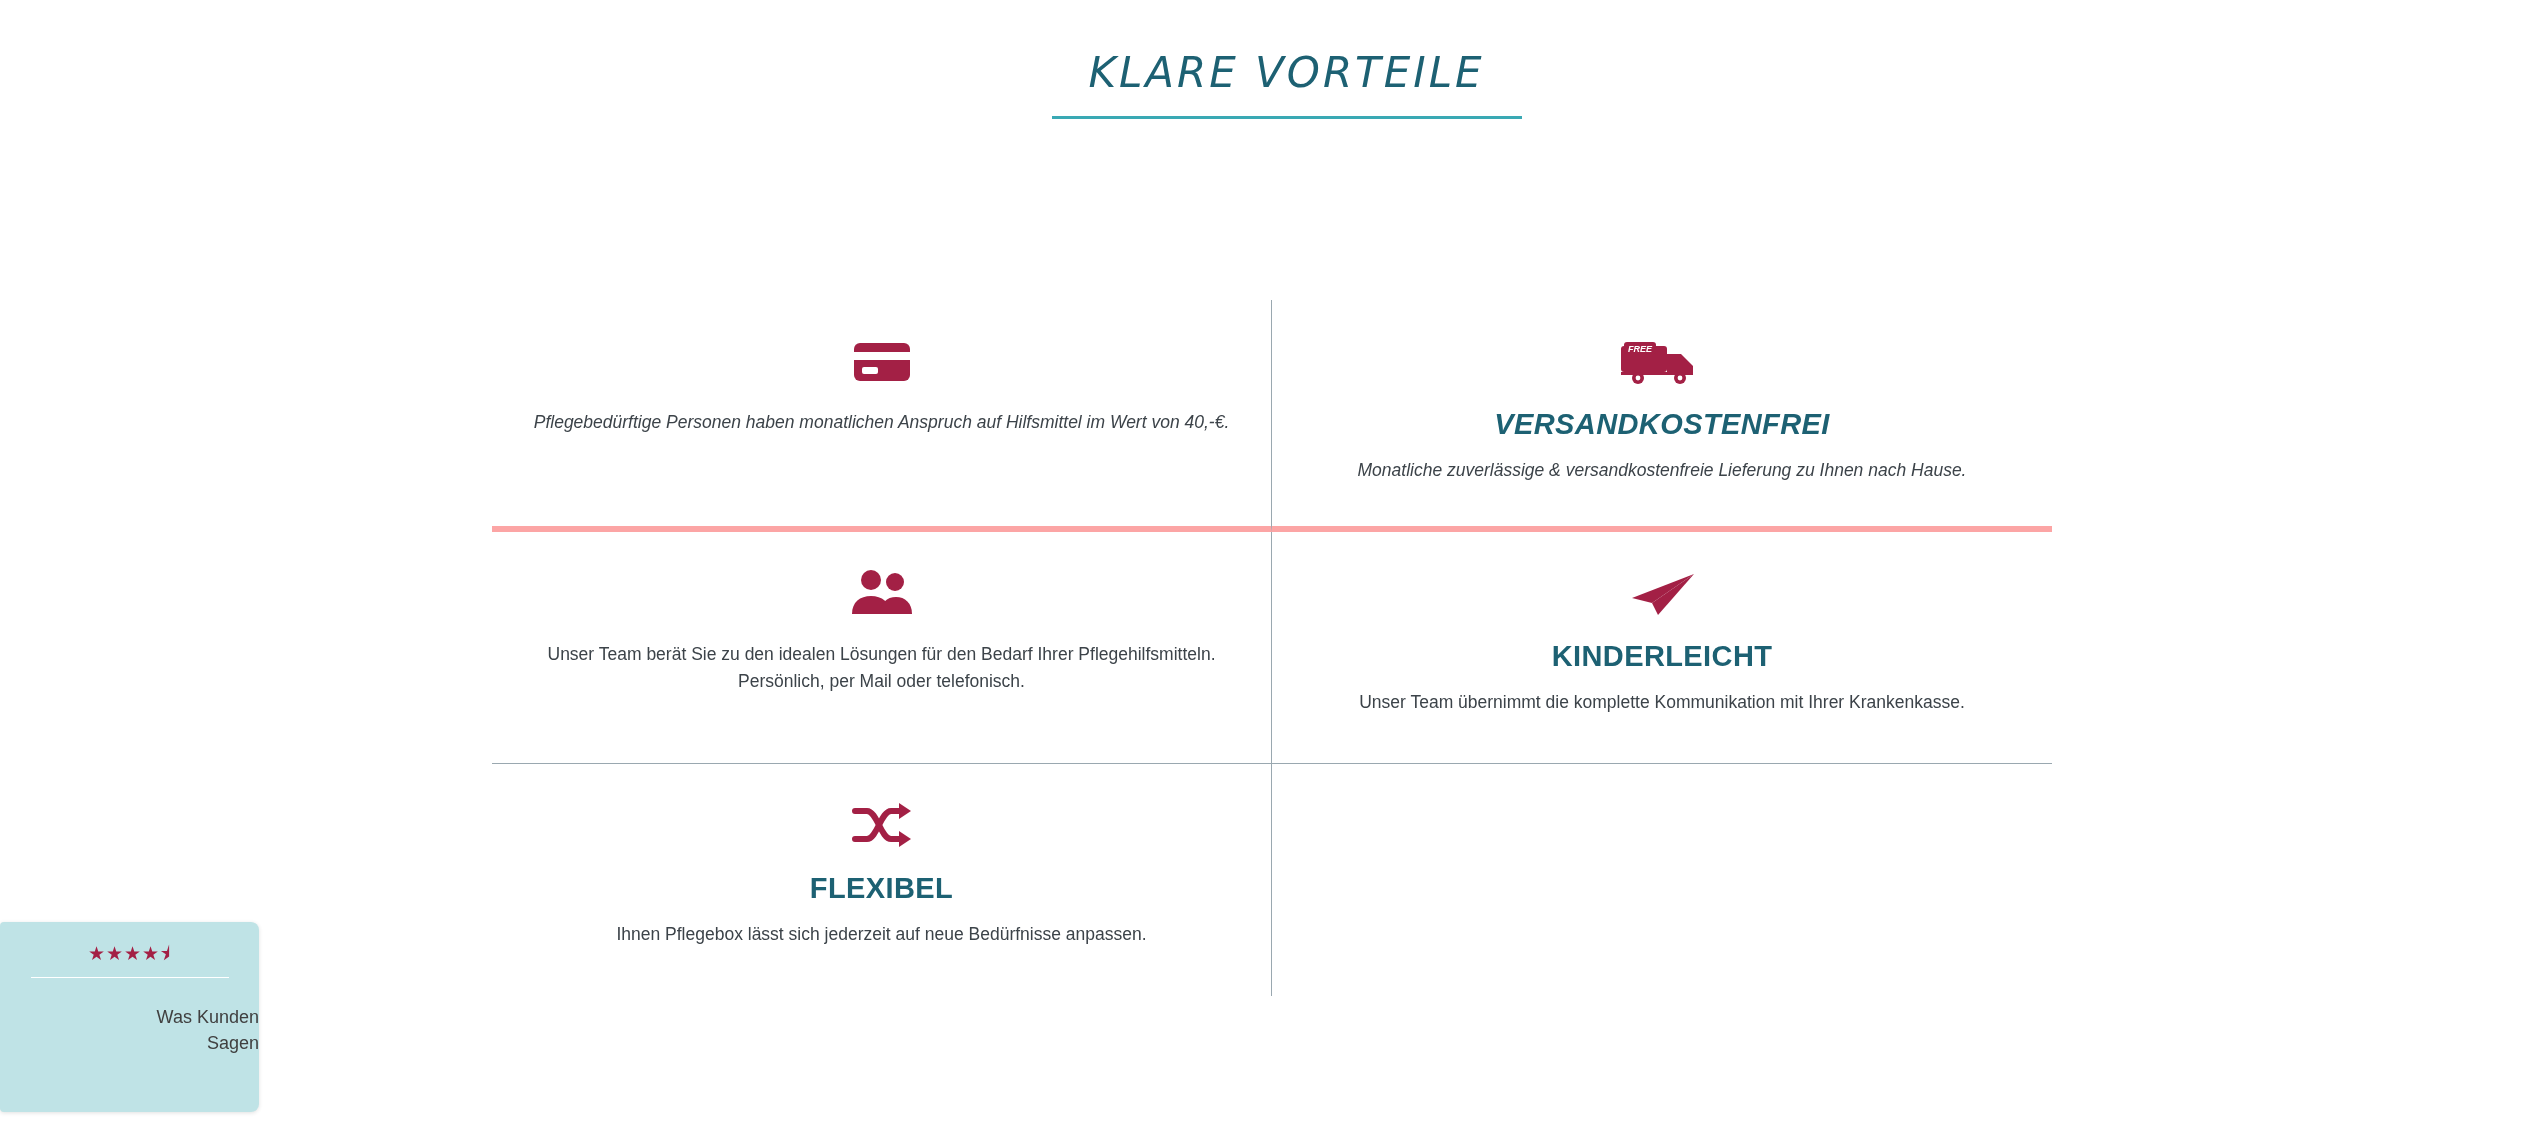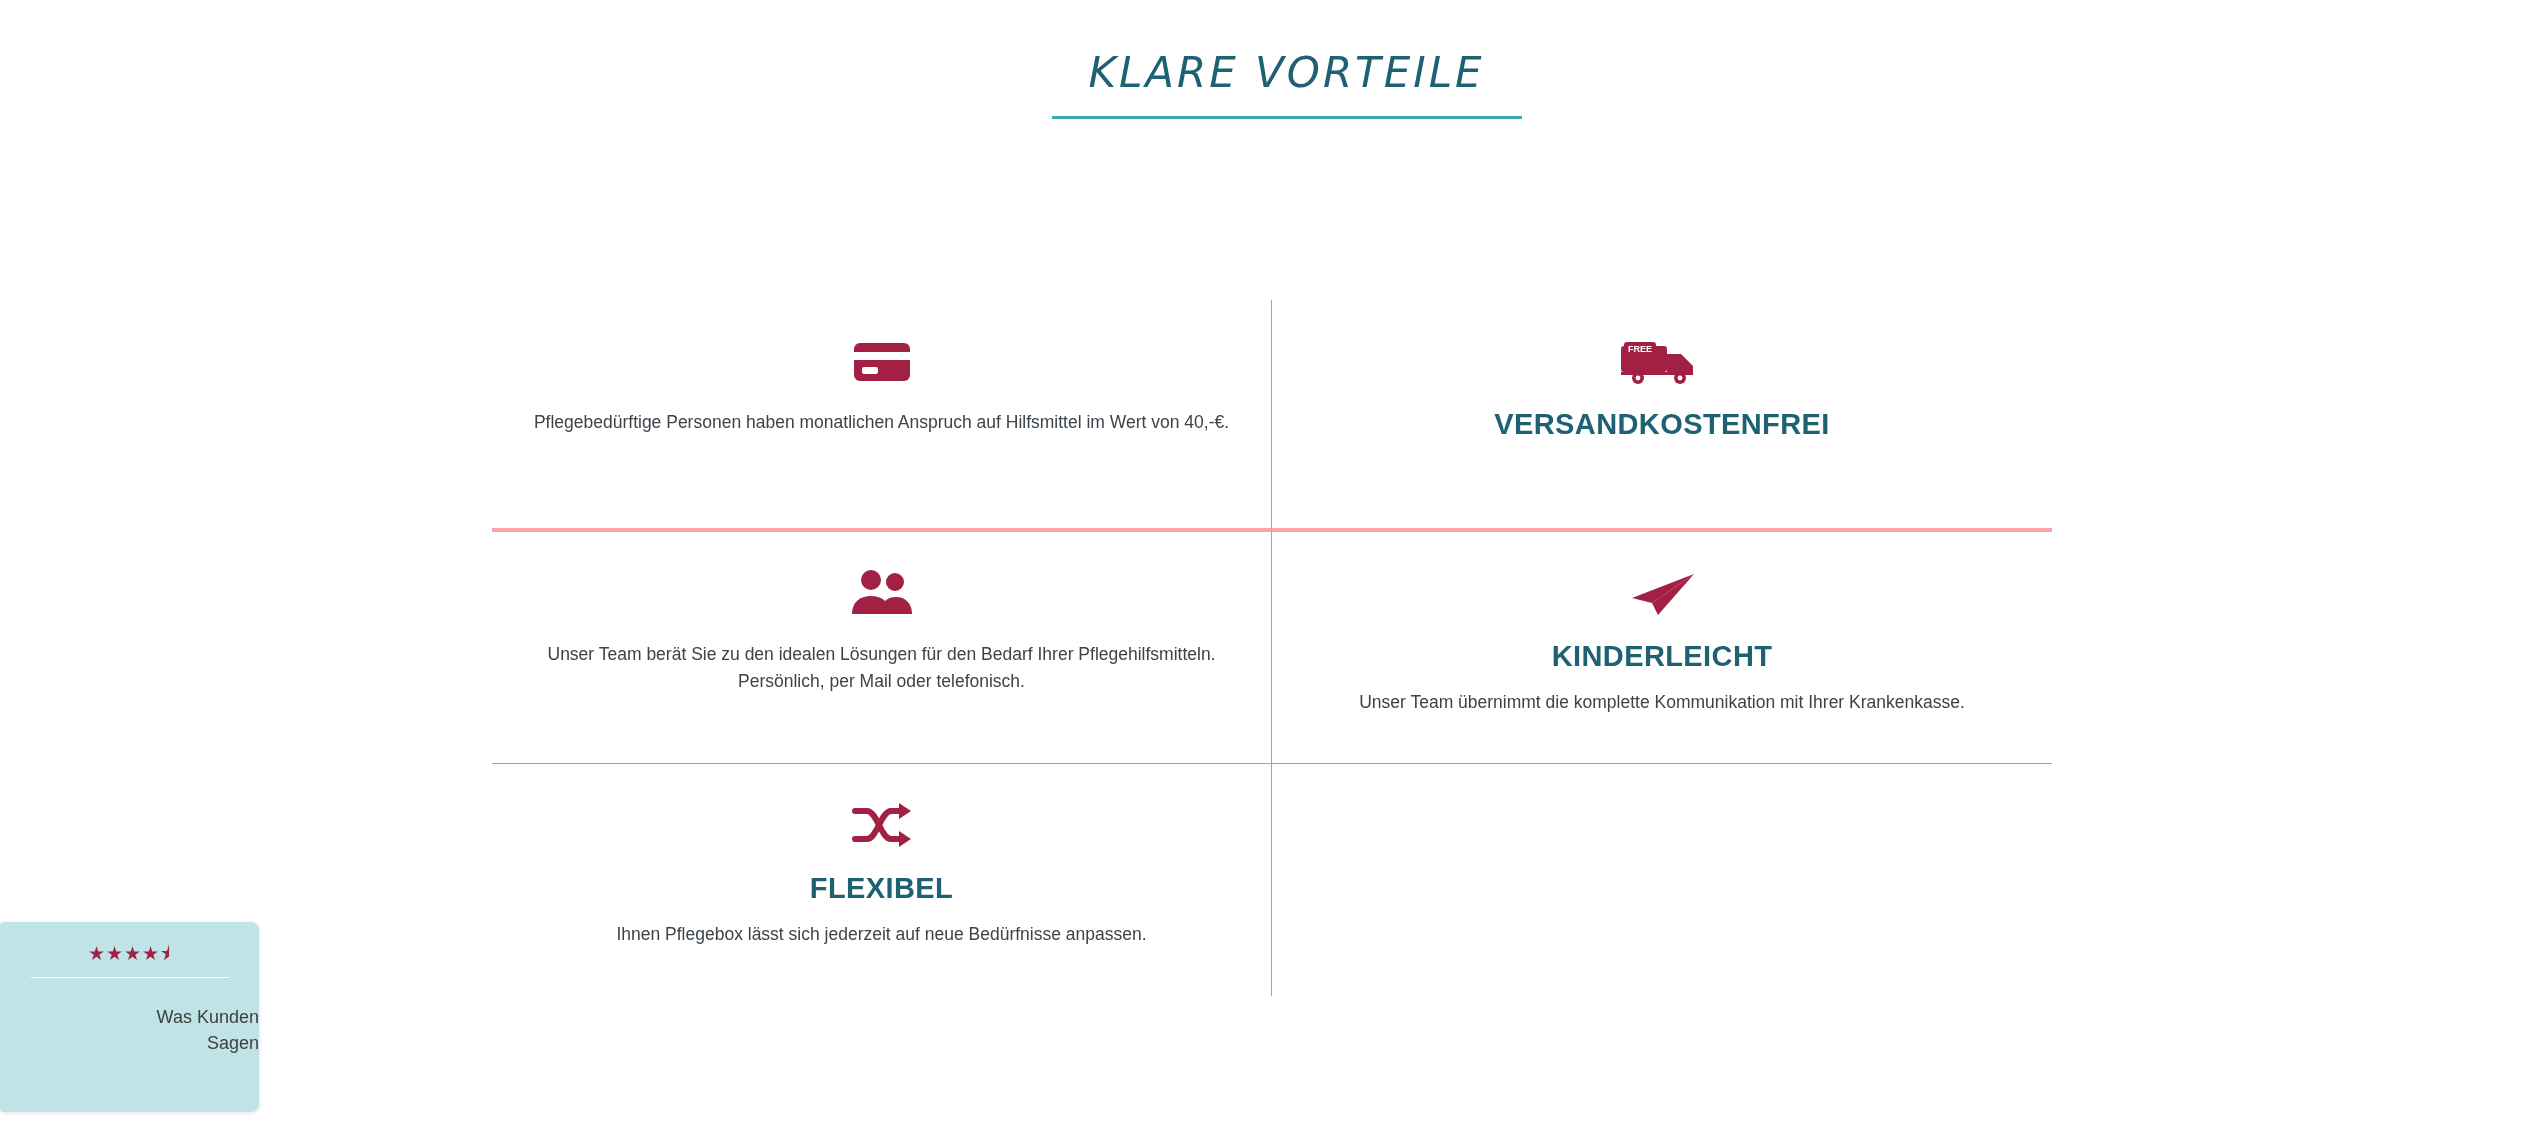--- a/index.html
+++ b/index.html
@@ -54,21 +54,21 @@
     grid-template-columns: 1fr 1fr;
   }
   .cell {
     padding: 26px 30px 30px 30px;
     text-align: center;
     position: relative;
     min-height: 232px;
   }
   
   .cell:nth-child(odd) { border-right: 1px solid #9aa8b0; }
-  .cell:nth-child(1), .cell:nth-child(2) { border-bottom: 4px solid #fca5a5; }
+  .cell:nth-child(1), .cell:nth-child(2) { border-bottom: 6px solid #fca5a5; font-style: italic; }
   .cell:nth-child(3), .cell:nth-child(4) { border-bottom: 1px solid #9aa8b0; }
 
   .icon-box {
     height: 72px;
     display: flex;
     align-items: center;
     justify-content: center;
     margin-bottom: 10px;
   }
   .cell-title {
@@ -153,20 +153,21 @@
           <rect x="1" y="34" width="72" height="3" fill="#a32045"></rect>
           <circle cx="18" cy="40" r="6" fill="#a32045"></circle>
           <circle cx="18" cy="40" r="2.4" fill="#ffffff"></circle>
           <circle cx="60" cy="40" r="6" fill="#a32045"></circle>
           <circle cx="60" cy="40" r="2.4" fill="#ffffff"></circle>
           <rect x="4" y="4" width="32" height="12" rx="3" fill="#a32045"></rect>
           <text x="20" y="13.5" font-size="9" font-weight="bold" fill="#ffffff" text-anchor="middle" font-family="Liberation Sans, sans-serif">FREE</text>
         </svg>
       </div>
       <div class="cell-title">VERSANDKOSTENFREI</div>
+      <div class="cell-text">Monatliche zuverlässige &amp; versandkostenfreie Lieferung zu Ihnen nach Hause.</div>
     </div>
 
     <div class="cell">
       <div class="icon-box">
         <svg width="66" height="52" viewBox="0 0 66 52">
           <circle cx="22" cy="12" r="10" fill="#a32045"></circle>
           <path d="M3 46 c0-12 8-18 19-18 s19 6 19 18 z" fill="#a32045"></path>
           <circle cx="46" cy="14" r="9" fill="#a32045"></circle>
           <path d="M31 46 c0-11 7-17 16-17 s16 6 16 17 z" fill="#a32045"></path>
         </svg>

